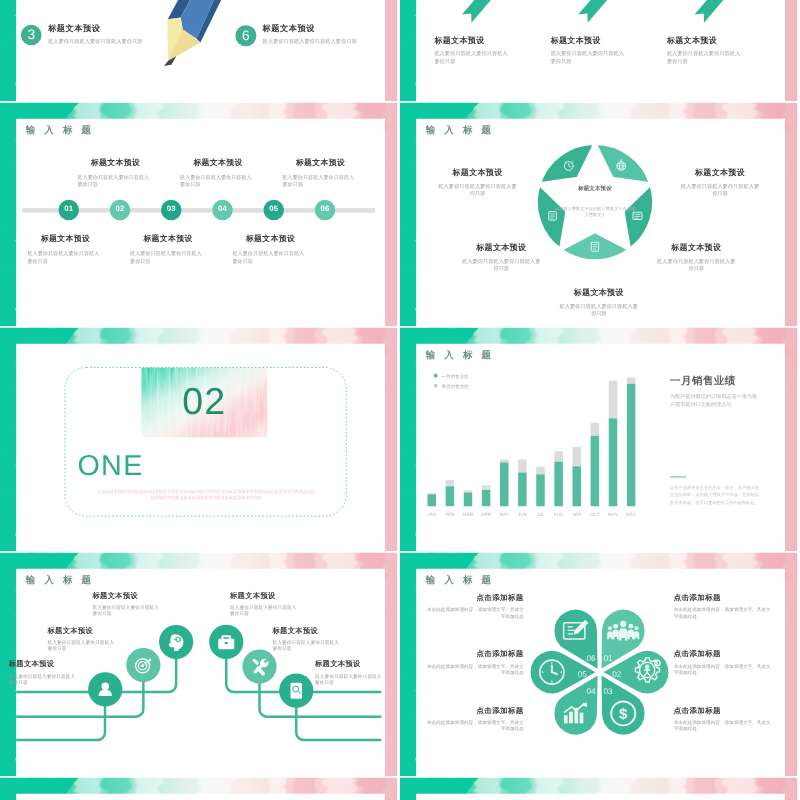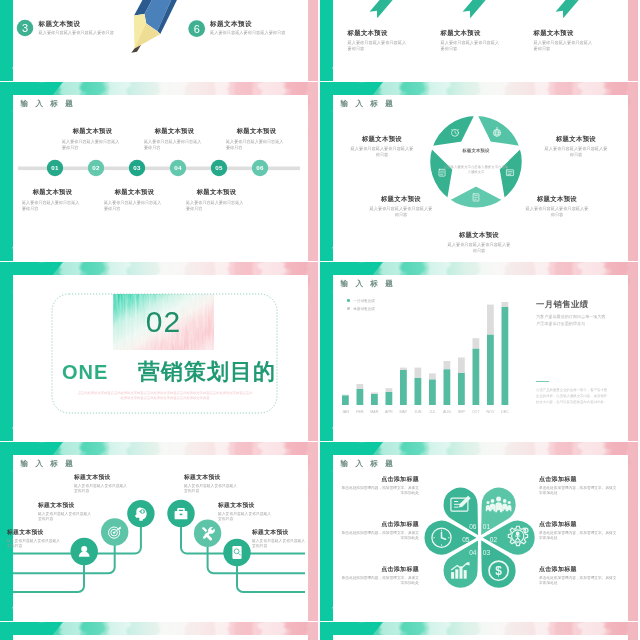--- a/index.html
+++ b/index.html
@@ -22,22 +22,22 @@
   .tlblk .t1{font-size:6.3px;line-height:9px;text-align:center;letter-spacing:0.3px;}
   .tlblk .t2{font-size:4.1px;line-height:6.4px;margin-top:3.5px;}
   .st-center{position:absolute;left:123px;top:66px;width:66px;text-align:center;}
   .st-center .t1{font-size:4.3px;line-height:6px;letter-spacing:0.2px;color:#666;}
   .st-center .t2{font-size:3.4px;line-height:5px;margin-top:11px;color:#B0B0B0;}
   .stlbl{position:absolute;width:66px;}
   .stlbl .t1{font-size:6.4px;line-height:9px;letter-spacing:0.3px;}
   .stlbl .t2{font-size:4.2px;line-height:6.4px;margin-top:3px;}
   .s5num{position:absolute;left:113px;top:41px;width:101px;text-align:center;
          font-size:30px;line-height:38px;color:#1F8E6B;font-weight:400;letter-spacing:1px;}
-  .s5en{position:absolute;left:62px;top:96px;font-size:20px;line-height:28px;
-        color:#2FAD82;font-weight:700;letter-spacing:1px;}
+  .s5en{position:absolute;left:62px;top:96px;font-size:23px;line-height:28px;
+        color:#2FAD82;font-weight:400;letter-spacing:1px;}
   .s5cn{position:absolute;left:138px;top:96px;font-size:22px;line-height:28px;
         color:#1F9A72;font-weight:700;letter-spacing:1px;}
   .s5sub{position:absolute;left:77px;top:129px;width:176px;text-align:center;
          font-size:3.3px;line-height:5.4px;color:#F3C5C8;}
   .lg{position:absolute;font-size:3.6px;line-height:6px;color:#ABABAB;white-space:nowrap;}
   .lg .dot{display:inline-block;width:2.6px;height:2.6px;border-radius:50%;
            margin-right:2.6px;vertical-align:0.2px;}
   .s6rt{position:absolute;left:216px;top:37px;font-size:8.4px;line-height:11px;
         font-weight:700;color:#5E5E5E;letter-spacing:0.4px;}
   .s6rb{position:absolute;left:216px;top:51px;width:73px;font-size:4.1px;
@@ -383,21 +383,20 @@
             <rect x="113" y="32" width="101" height="56" fill="#fff"></rect>
           </g>
       <g filter="url(#tex)" opacity="0.45">
             <rect x="113" y="32" width="101" height="56" fill="#fff"></rect>
           </g>
     </g>
     <rect x="52" y="32" width="225" height="119" rx="17" ry="17" fill="none" stroke="#7FC9AE" stroke-width="0.8" stroke-dasharray="1.3 1.7"></rect>
   </svg>
   <div class="s5num">02</div>
   <div class="s5en">ONE</div>
-  <div class="s5cn">营销策划目的</div>
   <div class="s5sub">点击此处添加文字内容点击此处添加文字内容点击此处添加文字内容点击此处添加文字内容点击此处添加文字内容点击此处添加文字内容点击此处添加文字内容点击此处添加文字内容</div>
 </div>
 
 <div class="slide sl-c1 sl-r2">
   <svg class="bgsvg" width="318" height="179">
     <rect width="318" height="179" fill="url(#gwash2)"></rect>
     <use href="#strokesA"></use>
     <g filter="url(#rough)">
       <path d="M0,0 L63,0 L52,14 L0,14 Z" fill="#0FC9A1"></path>
       <rect x="0" y="0" width="13" height="179" fill="#0FC9A1"></rect>

